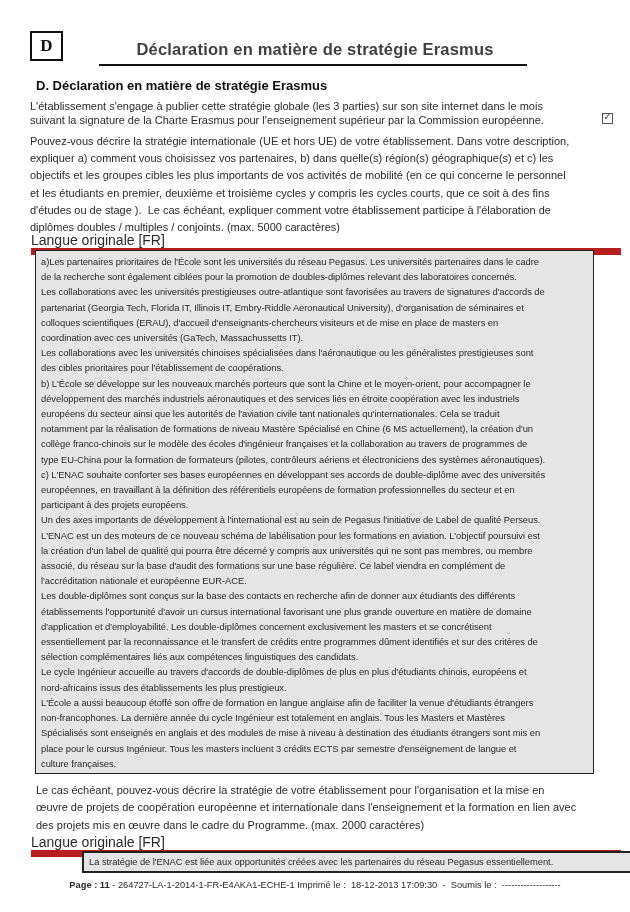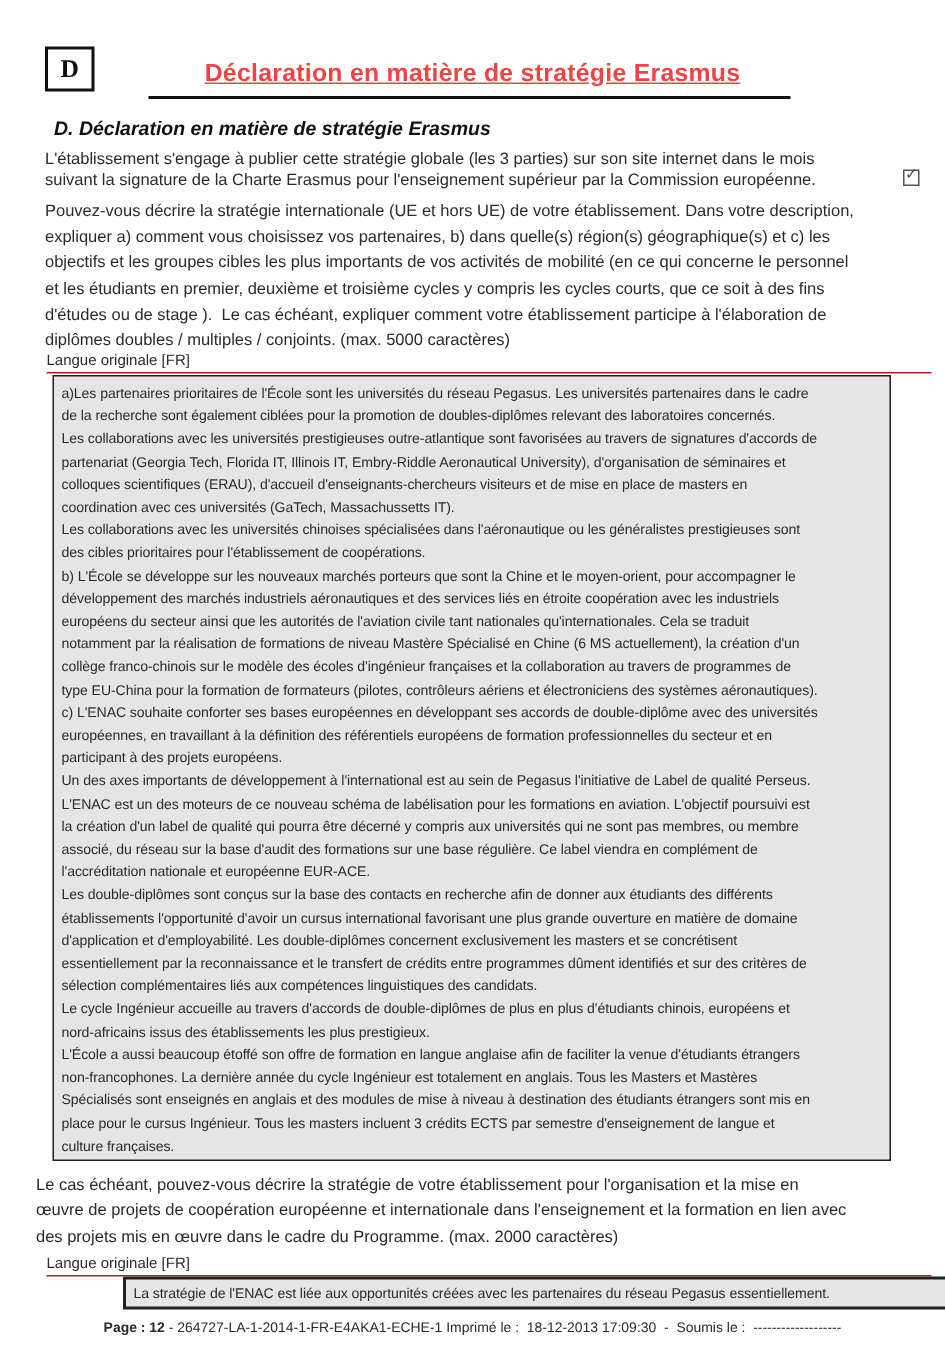--- a/index.html
+++ b/index.html
@@ -8,33 +8,33 @@
     font-family:"Liberation Sans", sans-serif; color:#1c1c1c; overflow:hidden;
   }
   .abs { position:absolute; }
   #d-badge {
     left:30px; top:31px; width:29px; height:26px; border:2px solid #111;
     font-family:"Liberation Serif", serif; font-weight:bold; font-size:17px;
     text-align:center; line-height:26px; color:#111;
   }
   #page-title {
     left:0; top:40px; width:630px; text-align:center;
-    font-weight:bold; font-size:16.5px; letter-spacing:0.2px; color:#ef4444;text-decoration:underline;
+    font-weight:bold; font-size:16.5px; letter-spacing:0.2px; color:#404040;
   }
   #title-underline { left:99px; top:64px; width:428px; height:2px; background:#111; }
   #section-heading {
-    left:36px; top:78px; font-weight:bold; font-style:italic; font-size:13px; color:#111;text-align:right;
+    left:36px; top:78px; font-weight:bold; font-size:13px; color:#111;text-align:right;
   }
   .bodytext { font-size:11px; white-space:pre; color:#2a2a2a; }
   #intro-text  { left:30px; top:100px; line-height:13.5px; }
   #question-1  { left:30px; top:133px; line-height:17.2px; }
-  #question-2  { left:24px; top:782px; line-height:17.3px; }
+  #question-2  { left:36px; top:782px; line-height:17.3px; }
   .lang-label {
-    left:31px; width:590px; font-size:10px; line-height:11px;
-    padding-bottom:2px; border-bottom:1px solid #b91c1c; color:#2a2a2a;
+    left:31px; width:590px; font-size:14px; line-height:11px;
+    padding-bottom:2px; border-bottom:7px solid #b91c1c; color:#2a2a2a;
   }
   #lang-label-1 { top:235px; }
   #lang-label-2 { top:837px; }
   .answer-box {
     left:35px; width:548px; border:1px solid #222; background:#e5e5e5;
     padding:3px 4px 2px 5px; font-size:9.4px; line-height:15.2px;
     letter-spacing:-0.05px; white-space:pre; color:#2a2a2a; overflow:hidden;
   }
   #answer-box-1 { top:250px; }
   #answer-box-2 { top:851px; border-width:2px; width:546px; line-height:12.5px;margin-left:47px; }
@@ -111,15 +111,15 @@
 culture françaises.</div>
 
   <div class="abs bodytext" id="question-2">Le cas échéant, pouvez-vous décrire la stratégie de votre établissement pour l'organisation et la mise en
 œuvre de projets de coopération européenne et internationale dans l'enseignement et la formation en lien avec
 des projets mis en œuvre dans le cadre du Programme. (max. 2000 caractères)</div>
 
   <div class="abs lang-label" id="lang-label-2">Langue originale [FR]</div>
 
   <div class="abs answer-box" id="answer-box-2">La stratégie de l'ENAC est liée aux opportunités créées avec les partenaires du réseau Pegasus essentiellement.</div>
 
-  <div class="abs" id="page-footer"><span id="footer-page-label">Page : 12</span><span> - 264727-LA-1-2014-1-FR-E4AKA1-ECHE-1 Imprimé le :  18-12-2013 17:09:30  -  Soumis le :  -------------------</span></div>
+  <div class="abs" id="page-footer"><span id="footer-page-label">Page : 11</span><span> - 264727-LA-1-2014-1-FR-E4AKA1-ECHE-1 Imprimé le :  18-12-2013 17:09:30  -  Soumis le :  -------------------</span></div>
 
 </div>
 
 </body></html>

